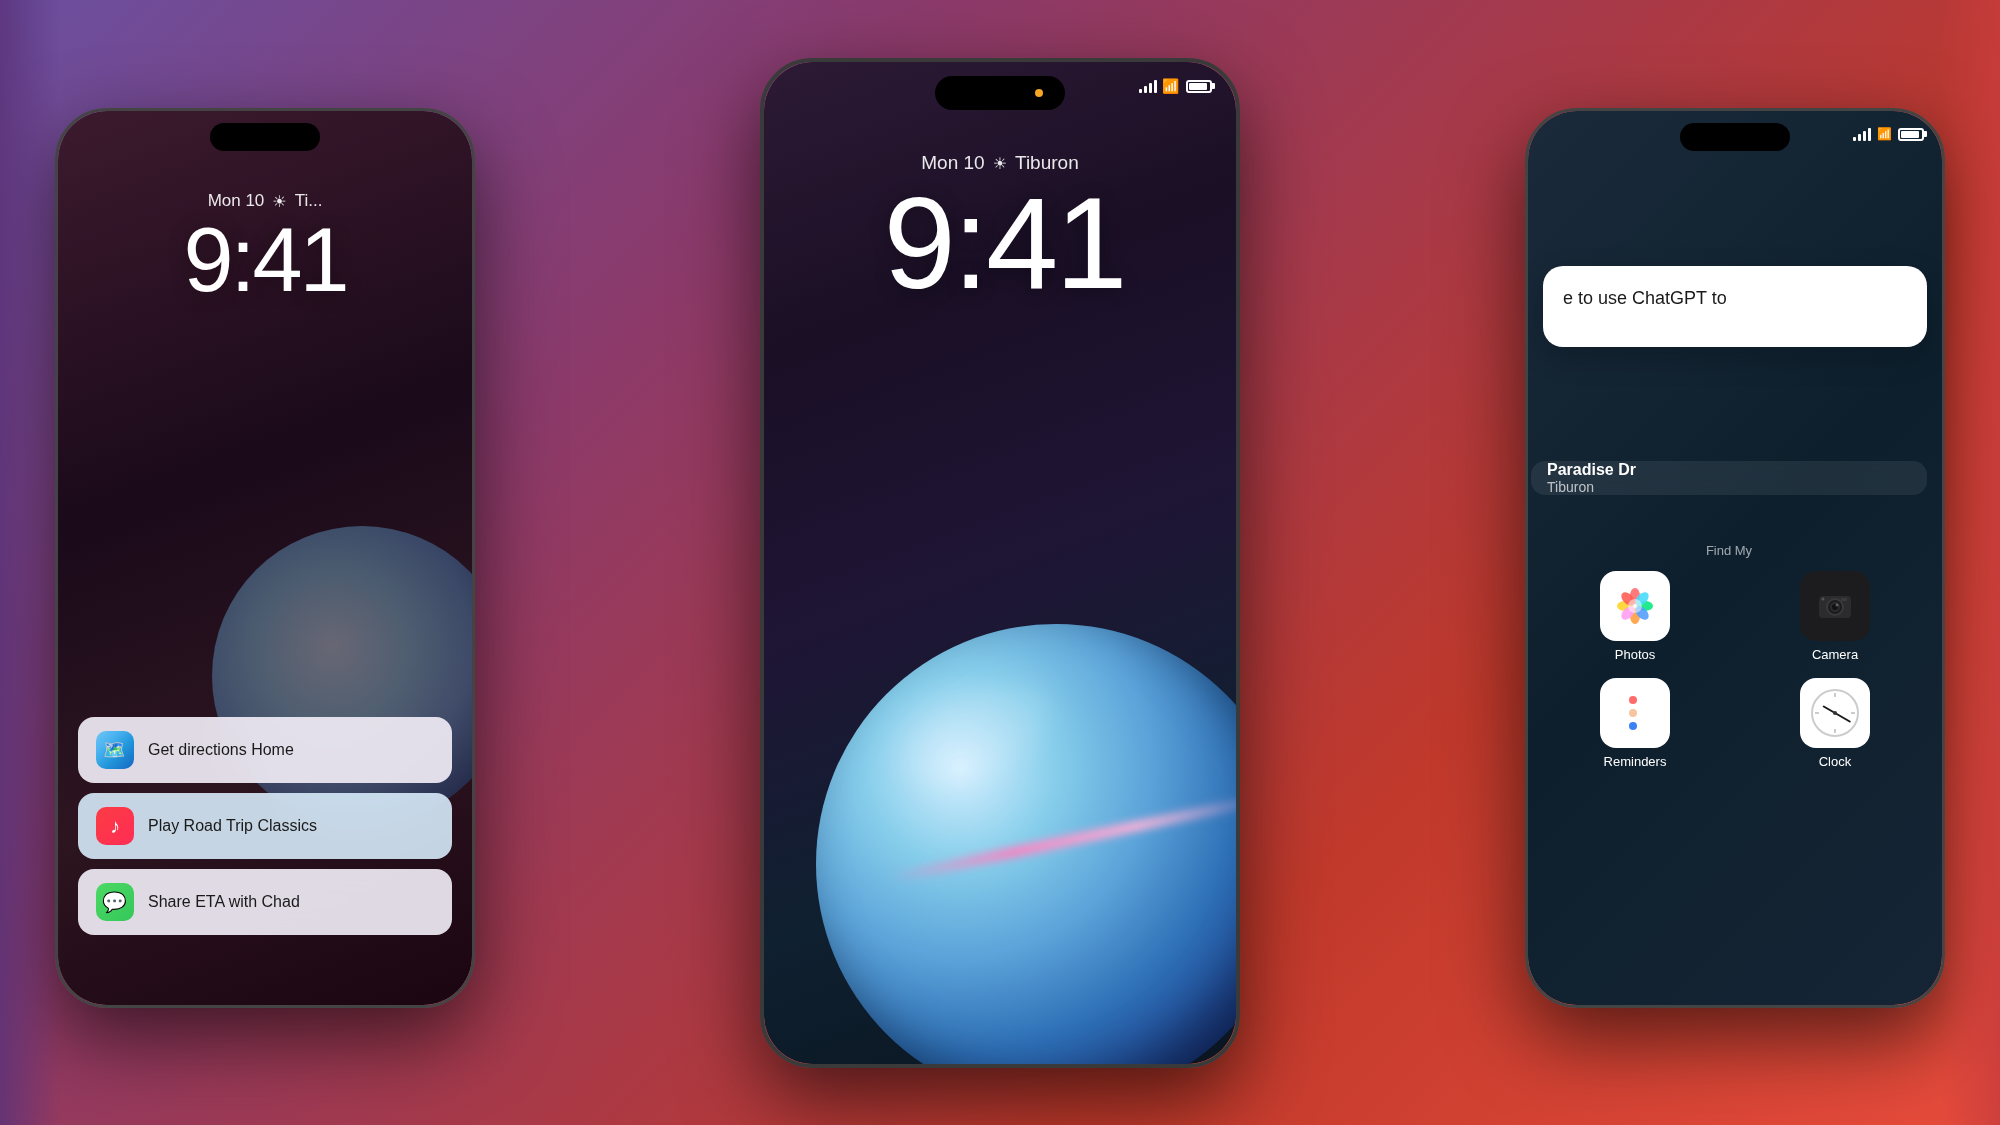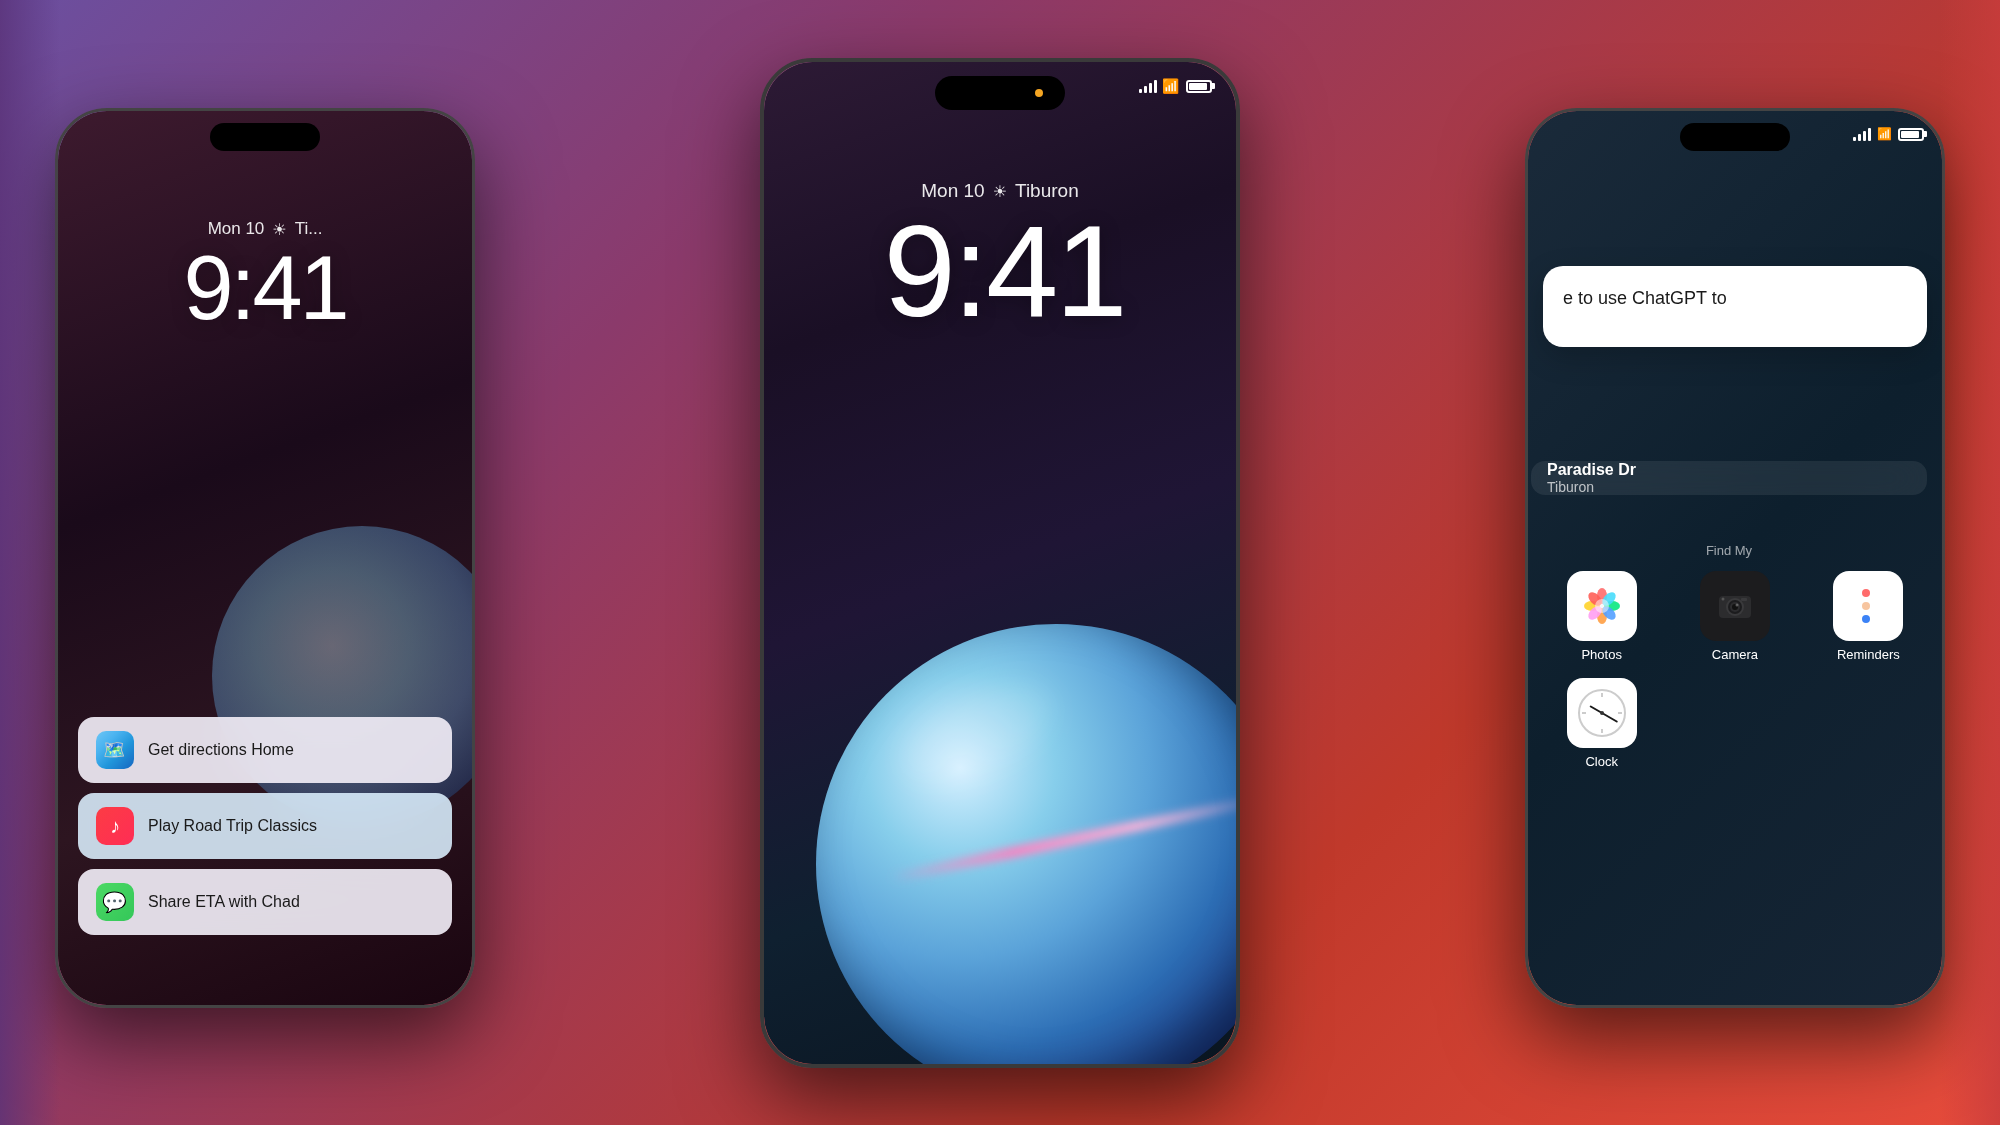--- a/index.html
+++ b/index.html
@@ -195,21 +195,20 @@
 
     .lock-date {
       font-size: 17px;
       font-weight: 400;
       opacity: 0.9;
       margin-bottom: 4px;
       display: flex;
       align-items: center;
       justify-content: center;
       gap: 8px;
-      margin-top: 28px;
     }
 
     .sun-icon {
       font-size: 16px;
     }
 
     .lock-time {
       font-size: 90px;
       font-weight: 200;
       letter-spacing: -3px;
@@ -359,21 +358,21 @@
       color: rgba(255,255,255,0.7);
     }
 
     
     .app-grid {
       position: absolute;
       top: 470px;
       left: 15px;
       right: 15px;
       display: grid;
-      grid-template-columns: repeat(3, 1fr);
+      grid-template-columns: repeat(2, 1fr);
       gap: 16px;
     }
 
     .app-cell {
       display: flex;
       flex-direction: column;
       align-items: center;
       gap: 6px;
     }
 

